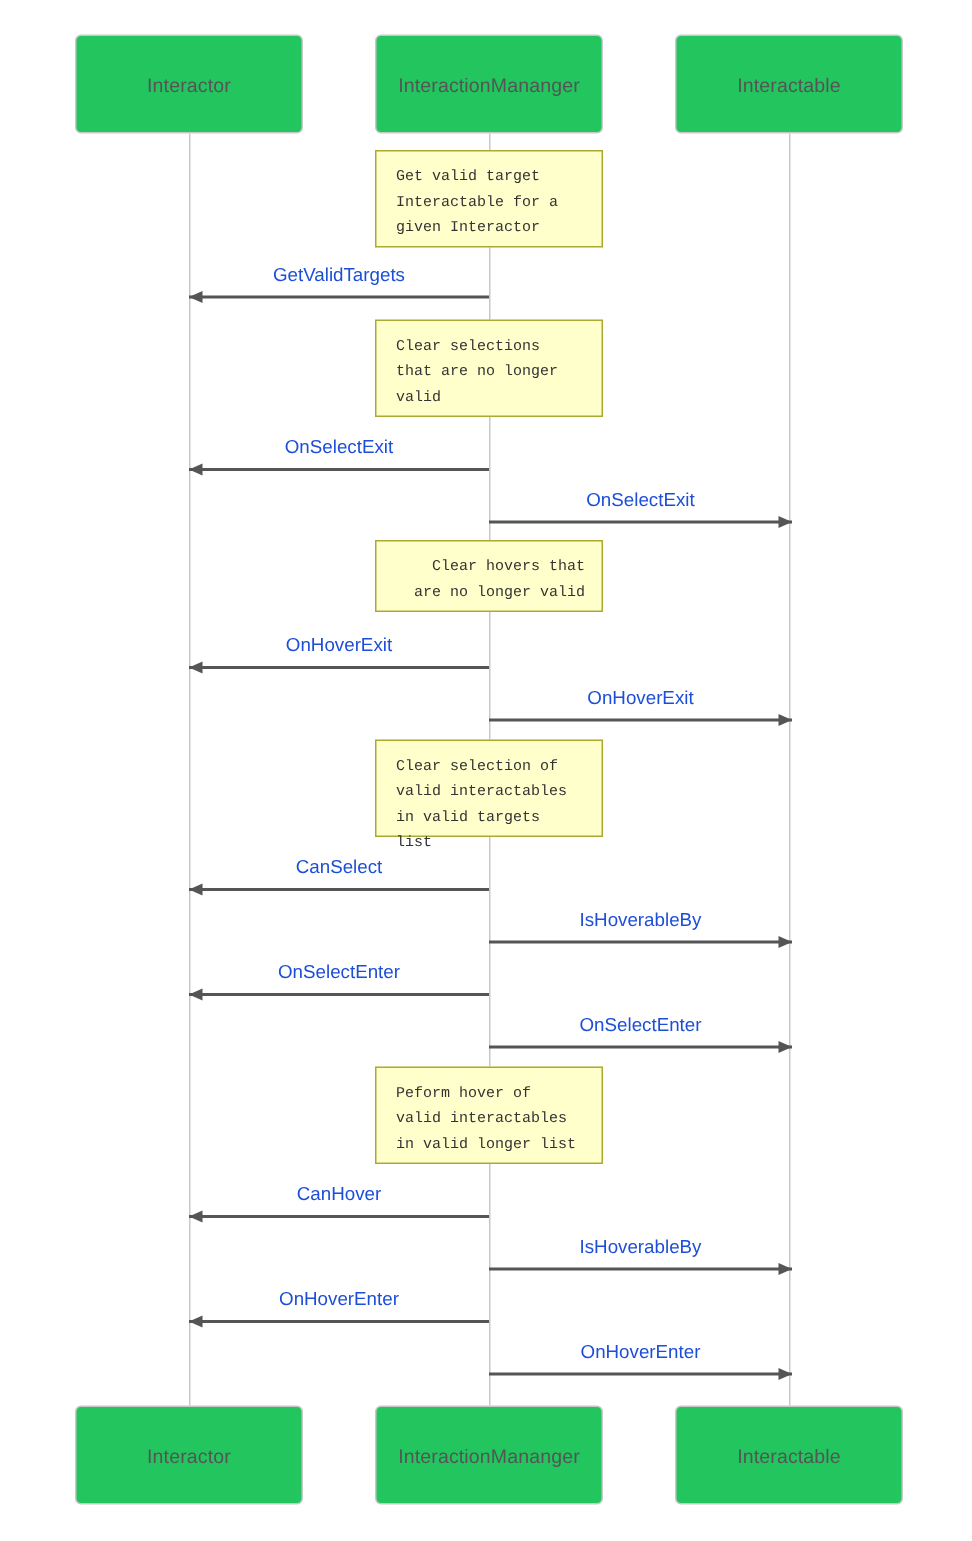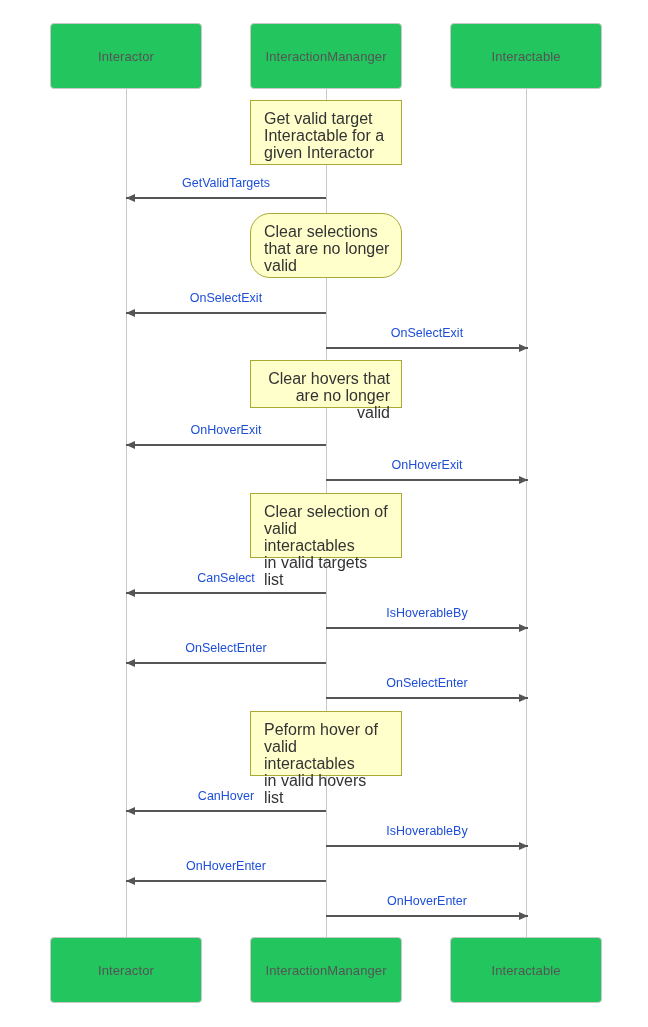--- a/index.html
+++ b/index.html
@@ -47,24 +47,25 @@
   .note {
     position: absolute;
     box-sizing: border-box;
     left: 250px;
     width: 152px;
     background: #ffffcc;
     border: 1px solid #aaaa33;
     padding: 9px 11px 9px 13px;
   }
   .note-text {
-    font-size: 16px;
+    font-size: 10px;
     line-height: 17px;
     color: #333333;
     white-space: pre-line;
+    font-family: Liberation Mono, monospace;
   }
 
   
   .message { position: absolute; }
   .msg-line {
     position: absolute;
     height: 2px;
     background: #555555;
     top: 0;
   }
@@ -105,38 +106,38 @@
   </div>
   <div class="participant" style="left:450px; top:23px;">
     <span class="participant-label">Interactable</span>
   </div>
 
   <div class="note" style="top:100px; height:65px;">
     <div class="note-text">Get valid target
 Interactable for a
 given Interactor</div>
   </div>
-  <div class="note" style="top:213px; height:65px;border-radius:20px;">
+  <div class="note" style="top:213px; height:65px;">
     <div class="note-text">Clear selections
 that are no longer
 valid</div>
   </div>
   <div class="note" style="top:360px; height:48px;text-align:right;">
     <div class="note-text">Clear hovers that
 are no longer valid</div>
   </div>
   <div class="note" style="top:493px; height:65px;">
     <div class="note-text">Clear selection of
 valid interactables
 in valid targets list</div>
   </div>
   <div class="note" style="top:711px; height:65px;">
     <div class="note-text">Peform hover of
 valid interactables
-in valid hovers list</div>
+in valid longer list</div>
   </div>
 
   <div class="message" style="left:126px; top:197px; width:200px;">
     <div class="msg-line" style="left:0; width:200px;"></div>
     <div class="msg-head left"></div>
     <div class="msg-label">GetValidTargets</div>
   </div>
 
   <div class="message" style="left:126px; top:312px; width:200px;">
     <div class="msg-line" style="left:0; width:200px;"></div>

